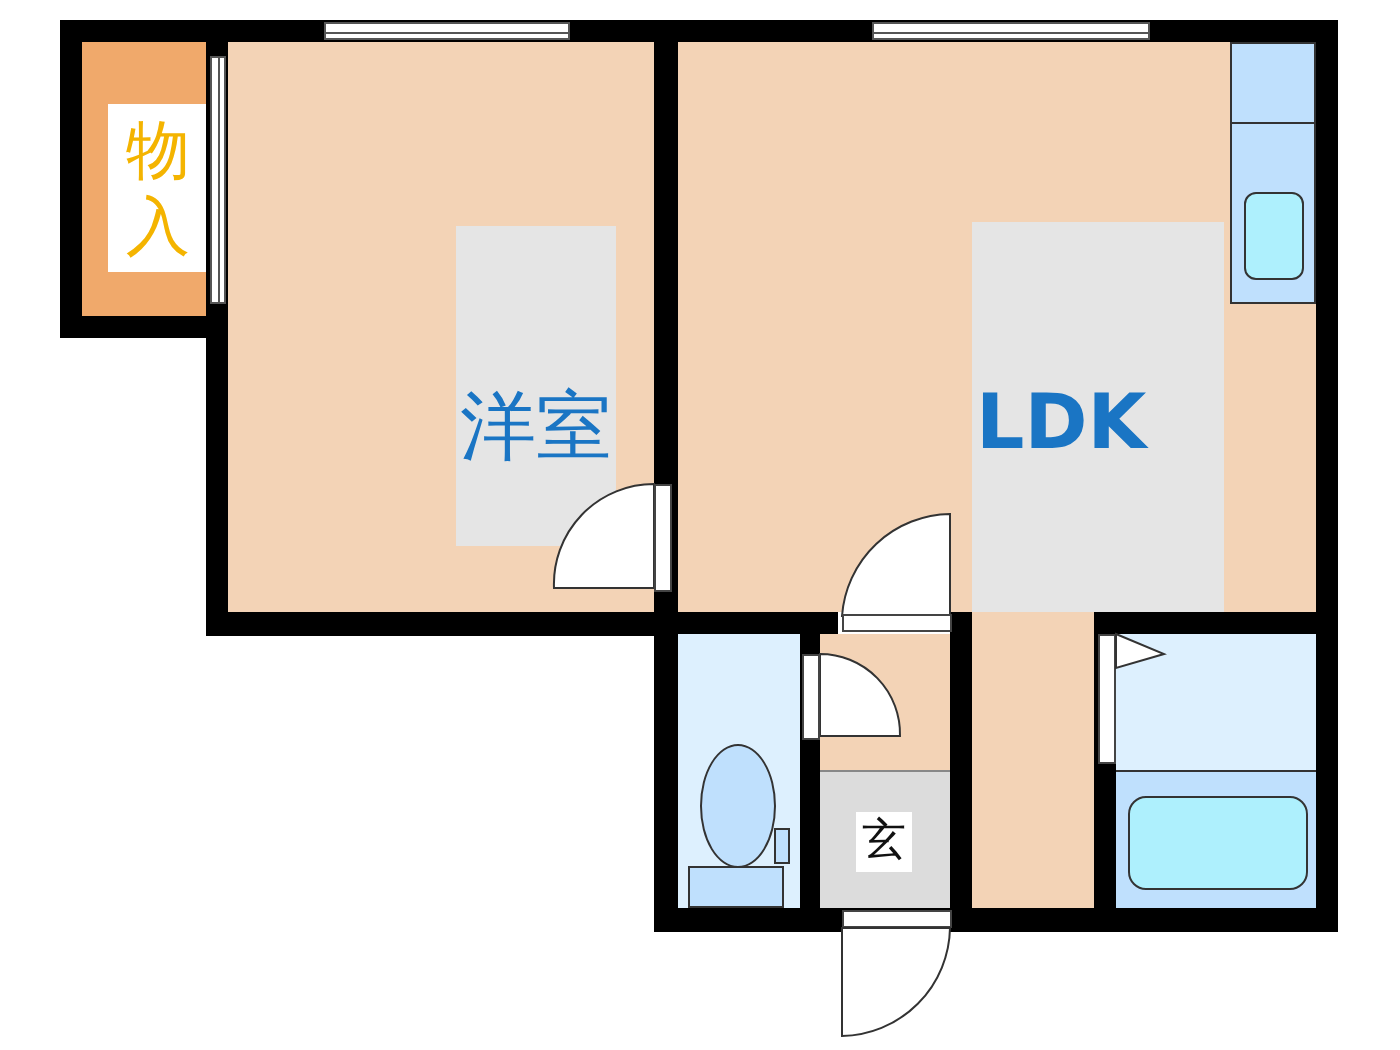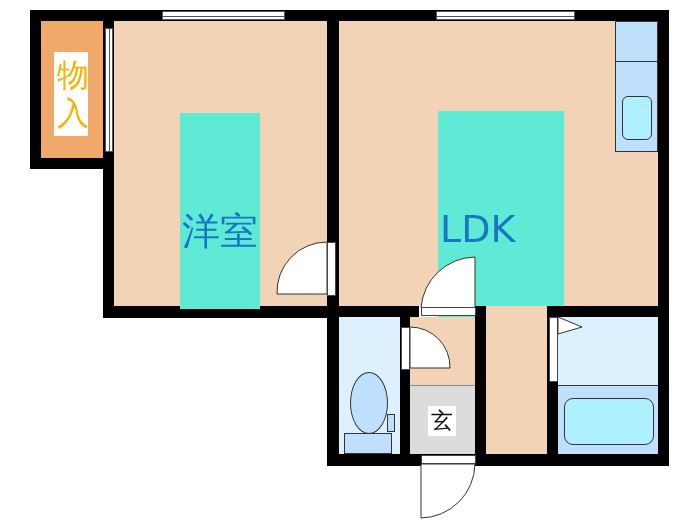--- a/index.html
+++ b/index.html
@@ -4,22 +4,22 @@
 <style>
   html, body { margin:0; padding:0; background:#ffffff; }
   body { width:700px; height:525px; position:relative; overflow:hidden; font-family:"DejaVu Sans", sans-serif; }
   .abs { position:absolute; box-sizing:border-box; }
   .wall { background:#000; }
   .room-wood { background:#f3d3b6; }
   .room-closet { background:#f0a96b; }
   .room-wet { background:#ddf0fe; }
   .room-bath { background:#bfe0fd; }
   .room-genkan { background:#dcdcdc; }
-  .label { background:#5eead4; color:#1a75c4; font-size:38px; line-height:40px; padding:18px 2px; white-space:pre; }
-  .label-closet { background:#ffffff; color:#f4b400; font-size:32px; line-height:38px; padding:4px 3px; width:34px; text-align:center; white-space:pre-wrap; word-break:break-all; }
+  .label { background:#e5e5e5; color:#1a75c4; font-size:38px; line-height:40px; padding:0 2px; white-space:pre;margin-left:48px; }
+  .label-closet { background:#ffffff; color:#f4b400; font-size:32px; line-height:38px; padding:4px 3px; width:50px; text-align:center; white-space:pre-wrap; word-break:break-all; }
   .label-genkan { background:#ffffff; color:#111; font-size:22px; line-height:26px; padding:2px 3px; }
   .window { background:#fff; border:1px solid #555; }
   .window::after { content:""; position:absolute; left:0; right:0; top:50%; border-top:1px solid #555; }
   .vwindow { background:#fff; border:1px solid #555; }
   .vwindow::after { content:""; position:absolute; top:0; bottom:0; left:50%; border-left:1px solid #555; }
   .door-leaf { background:#fff; border:1px solid #444; }
   svg { position:absolute; overflow:visible; }
 </style>
 </head>
 <body>
@@ -36,21 +36,21 @@
 <div class="abs room-wood" style="left:114px;top:21px;width:213px;height:285px;"></div>
 <div class="abs label" style="left:180px;top:113px;">
   <div>洋室</div>
 </div>
 
 <div class="abs vwindow" style="left:105px;top:28px;width:8px;height:124px;"></div>
 
 <div class="abs wall" style="left:327px;top:10px;width:12px;height:456px;"></div>
 
 <div class="abs room-wood" style="left:339px;top:21px;width:319px;height:285px;"></div>
-<div class="abs label" style="left:438px;top:111px;width:126px;">
+<div class="abs label" style="left:438px;top:111px;width:126px;font-weight:bold;">
   <div>LDK</div>
   <div>10帖</div>
 </div>
 
 <div class="abs room-bath" style="left:615px;top:21px;width:43px;height:131px;border:1px solid #333;"></div>
 <div class="abs" style="left:615px;top:61px;width:43px;height:1px;background:#333;"></div>
 <div class="abs" style="left:622px;top:96px;width:30px;height:44px;background:#aef0fd;border:1.5px solid #333;border-radius:6px;"></div>
 
 <div class="abs window" style="left:162px;top:11px;width:123px;height:9px;"></div>
 <div class="abs window" style="left:436px;top:11px;width:139px;height:9px;"></div>

